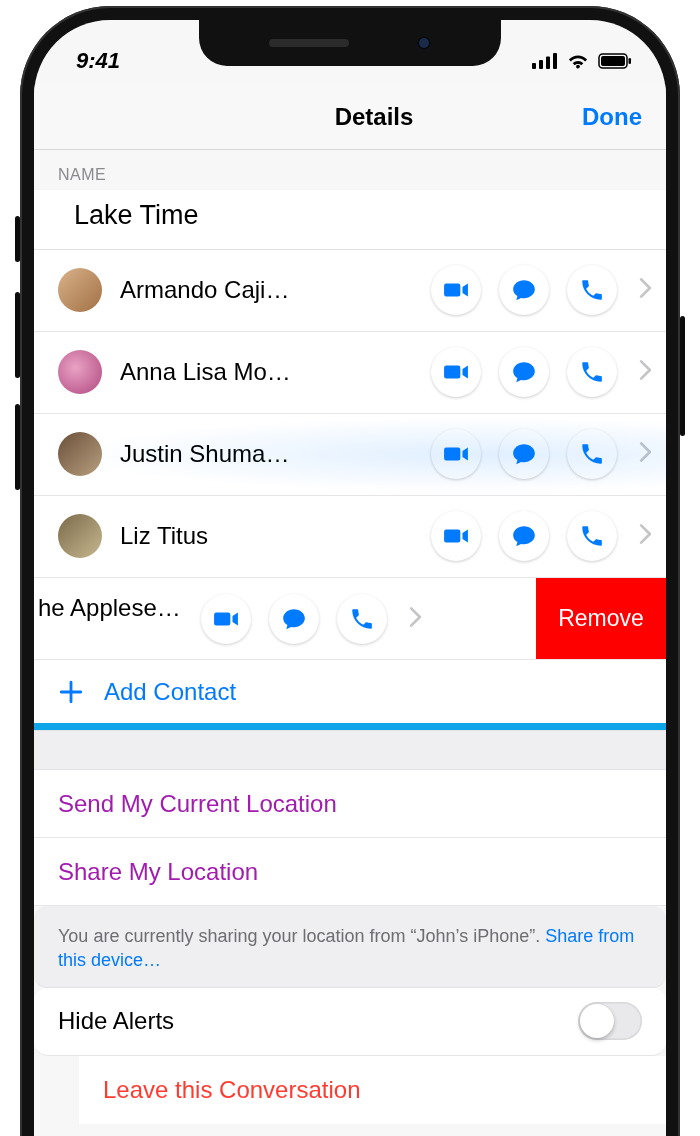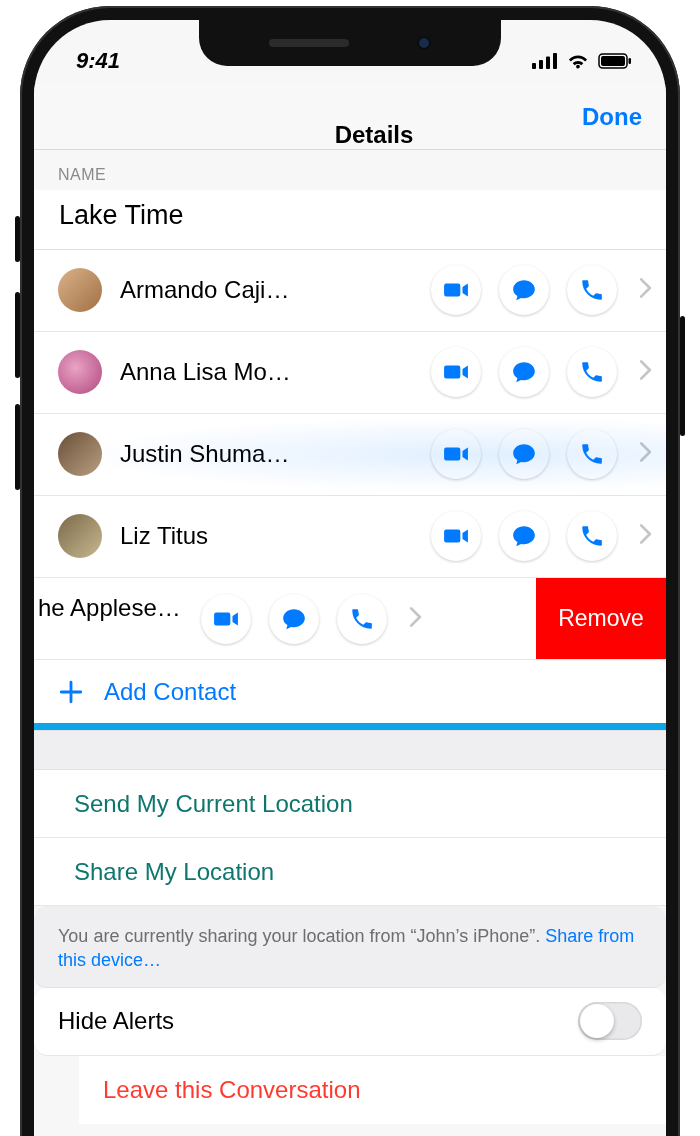--- a/index.html
+++ b/index.html
@@ -58,39 +58,39 @@
     padding: 18px 34px 0 42px;
     font-weight: 600; font-size: 22px; font-style: italic;
   }
   .status-right { display: flex; align-items: center; gap: 8px; }
   .statusbar svg { display: block; }
 
   
   .navbar {
     position: relative;
     height: 66px;
-    display: flex; align-items: flex-end; justify-content: center;
+    display: flex; align-items: center; justify-content: center;
     border-bottom: 1px solid #d9d9db;
     background: #f8f8f9;
     padding-left: 48px;
   }
   .nav-title { font-weight: 600; font-size: 24px; }
   .nav-done {
     position: absolute; right: 24px; top: 50%; transform: translateY(-50%);
     color: #007aff; font-weight: 600; font-size: 24px;
   }
 
   
   .sect-header {
     padding: 16px 24px 6px;
     font-size: 16px; color: #8a8a8e; letter-spacing: 0.5px;
   }
   .name-cell {
     background: #fff;
-    padding: 10px 25px 18px;
+    padding: 10px 40px 18px;
     font-size: 27px;
     border-bottom: 1px solid #e2e2e4;
   }
 
   
   .contact-row {
     position: relative;
     background: #fff;
     height: 82px;
     display: flex; align-items: center;
@@ -156,21 +156,21 @@
   }
   .plus-ic { width: 26px; height: 26px; color: #007aff; }
 
   
   .group-gap { height: 40px; background: #efeff1; border-bottom: 1px solid #e2e2e4; border-top: 1px solid #e2e2e4; }
 
   
   .link-cell {
     background: #fff; height: 68px;
     display: flex; align-items: center;
-    padding: 0 40px; font-size: 24px; color: #0f766e;
+    padding: 0 24px; font-size: 24px; color: #a21caf;
     border-bottom: 1px solid #e6e6e8;
   }
 
   
   .foot-note {
     background: #efeff1;
     padding: 18px 24px 14px;
     font-size: 18px; color: #6d6d72; line-height: 1.35;
     border-bottom: 1px solid #e2e2e4;
     border-radius: 13px;

